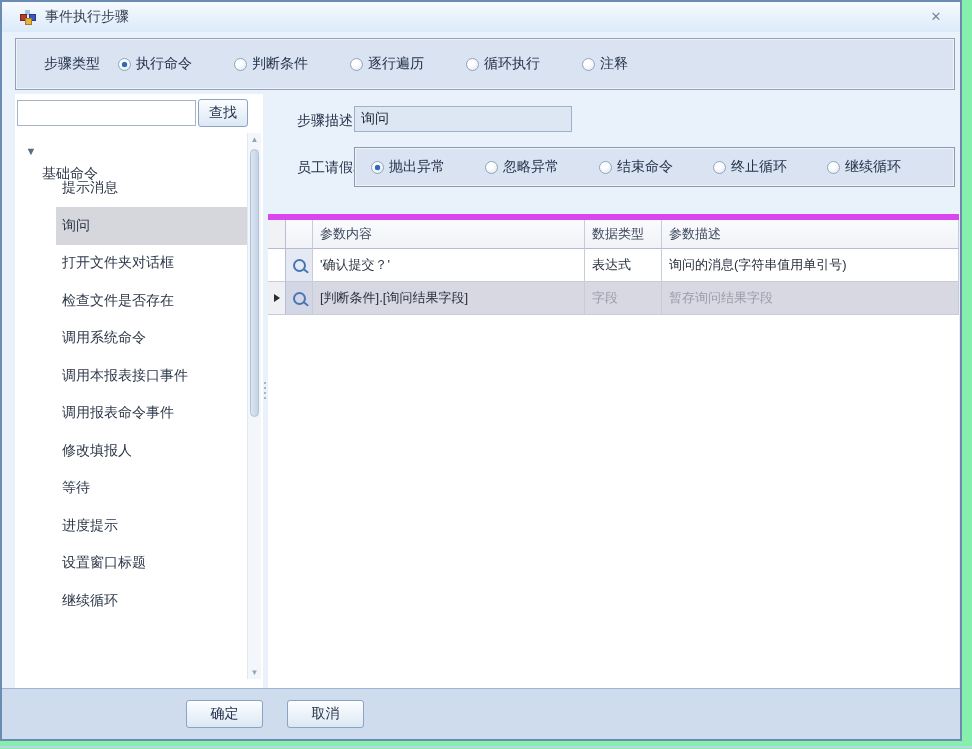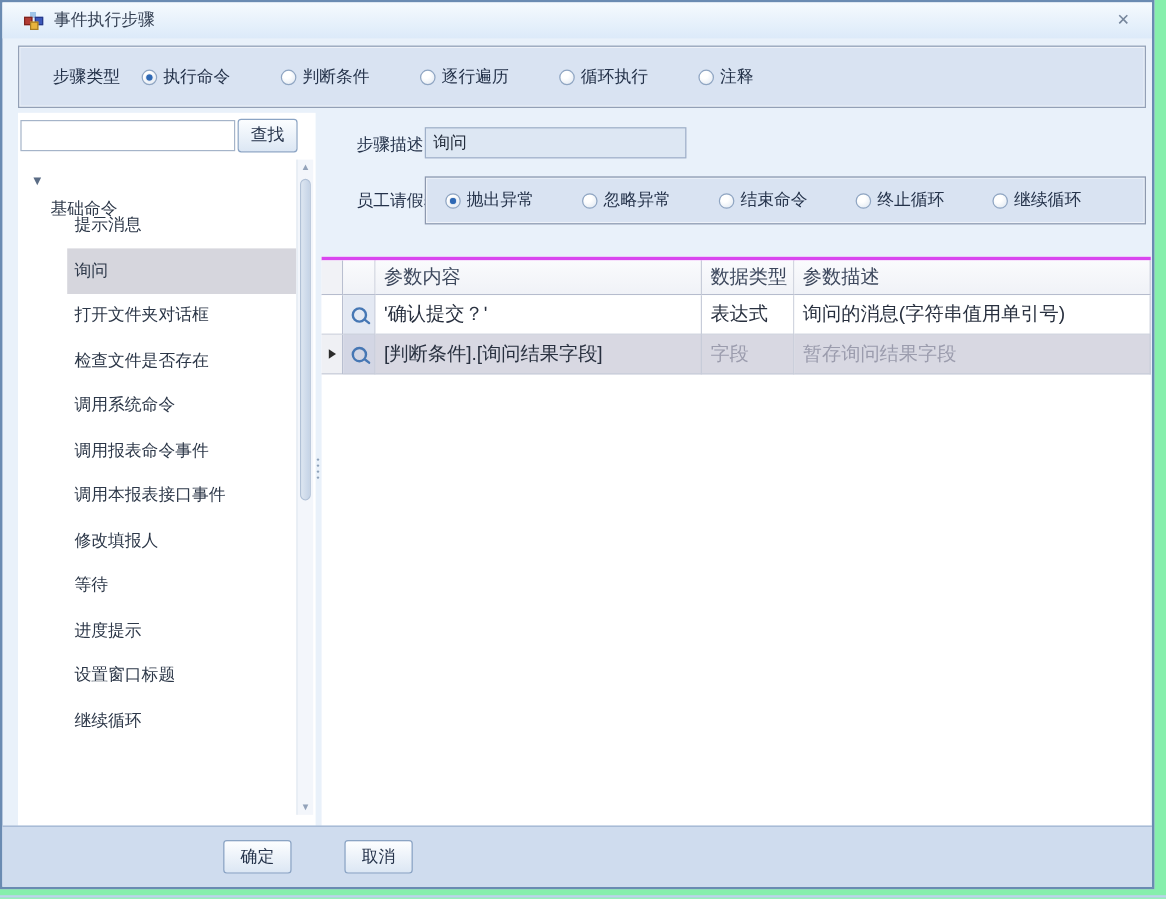--- a/index.html
+++ b/index.html
@@ -73,21 +73,21 @@
   .desc-box{position:absolute;left:352px;top:104px;width:218px;height:26px;box-sizing:border-box;
             background:#dde7f3;border:1px solid #9fb0c8;font-size:14px;color:#222b3a;
             display:flex;align-items:center;padding-left:6px;}
   .exc-label{left:295px;top:157px;}
   .exc-box{position:absolute;left:352px;top:145px;width:601px;height:40px;
            display:flex;align-items:center;padding-left:16px;border:1px solid #8d99ae;}
   .exc-box .radio-row{gap:40px;}
 
   
   .right-white{position:absolute;left:266px;top:212px;width:691px;height:476px;background:#ffffff;}
-  .ptable{position:absolute;left:266px;top:212px;width:691px;border-top:3px solid #d946ef;font-size:16px;}
+  .ptable{position:absolute;left:266px;top:212px;width:691px;border-top:6px solid #d946ef;font-size:13px;}
   .trow{display:flex;}
   .tcell{box-sizing:border-box;border-right:1px solid #c7ccd9;border-bottom:1px solid #c7ccd9;
          display:flex;align-items:center;overflow:hidden;white-space:nowrap;}
   .c0{width:18px;justify-content:center;background:#f1f2f6;border-right:1px solid #b9bfd0;}
   .c1{width:27px;justify-content:center;}
   .c2{width:272px;padding-left:7px;}
   .c3{width:77px;padding-left:7px;}
   .c4{flex:1;padding-left:7px;}
   .thead .tcell{height:29px;background:linear-gradient(#fafbfd,#f0f2f7);color:#3c475c;border-bottom:1px solid #b6bccd;}
   .thead .c0{background:#f1f2f6;}
@@ -97,21 +97,21 @@
   .tdata.cur .c0{background:#eff0f4;}
   .tdata.cur .c1{background:#d3d6e4;}
   .tdata .muted{color:#9b9cad;}
   .row-arrow{width:0;height:0;border-left:6px solid #2b2b2b;border-top:4px solid transparent;border-bottom:4px solid transparent;}
   .mag{display:inline-block;width:9px;height:9px;border:2px solid #4677b4;border-radius:50%;position:relative;}
   .mag::after{content:"";position:absolute;width:6px;height:2px;background:#4677b4;right:-5px;bottom:-2px;
               transform:rotate(38deg);border-radius:1px;}
 
   
   .footer{position:absolute;left:0;right:0;bottom:0;height:50px;background:#cfdcee;border-top:1px solid #9fb4d0;}
-  .btn{position:absolute;top:11px;width:57px;height:28px;box-sizing:border-box;border:1px solid #8ba4c4;
+  .btn{position:absolute;top:11px;width:77px;height:28px;box-sizing:border-box;border:1px solid #8ba4c4;
        border-radius:3px;background:linear-gradient(#fdfeff,#dce7f4);font-size:14px;color:#24324a;
        font-family:inherit;}
   .btn-ok{left:184px;}
   .btn-cancel{left:285px;}
 </style>
 </head>
 <body>
 
 <div class="stage">
   <div class="window">
@@ -171,24 +171,24 @@
         <div class="tree-item lvl1">
           <span class="tlabel"><span>打开文件夹对话框</span></span>
         </div>
         <div class="tree-item lvl1">
           <span class="tlabel"><span>检查文件是否存在</span></span>
         </div>
         <div class="tree-item lvl1">
           <span class="tlabel"><span>调用系统命令</span></span>
         </div>
         <div class="tree-item lvl1">
+          <span class="tlabel"><span>调用本报表接口事件</span></span>
+        </div>
+        <div class="tree-item lvl1">
           <span class="tlabel"><span>调用报表命令事件</span></span>
-        </div>
-        <div class="tree-item lvl1">
-          <span class="tlabel"><span>调用本报表接口事件</span></span>
         </div>
         <div class="tree-item lvl1">
           <span class="tlabel"><span>修改填报人</span></span>
         </div>
         <div class="tree-item lvl1">
           <span class="tlabel"><span>等待</span></span>
         </div>
         <div class="tree-item lvl1">
           <span class="tlabel"><span>进度提示</span></span>
         </div>

